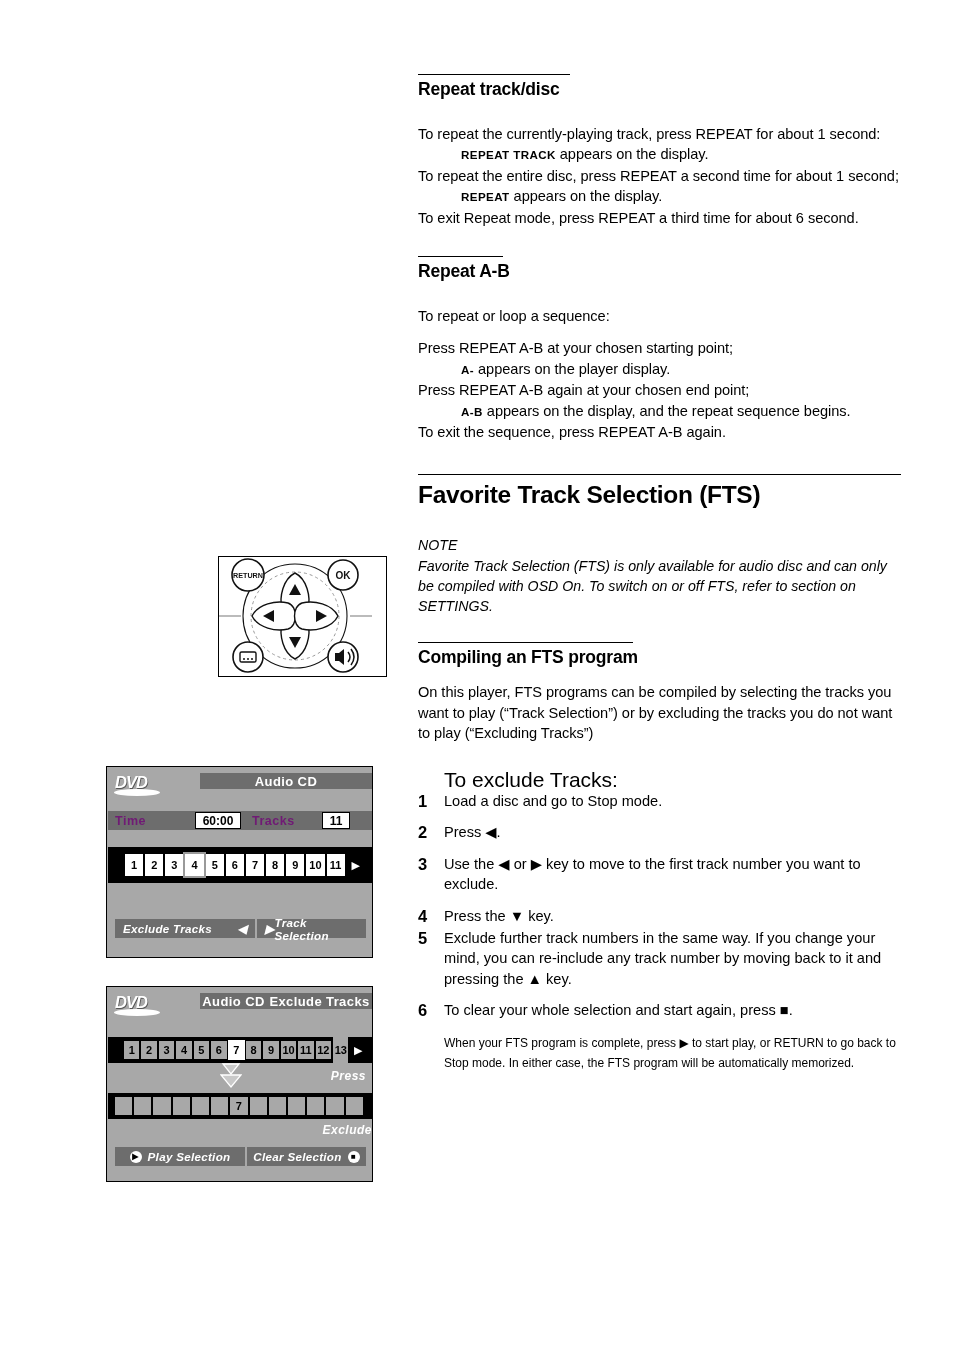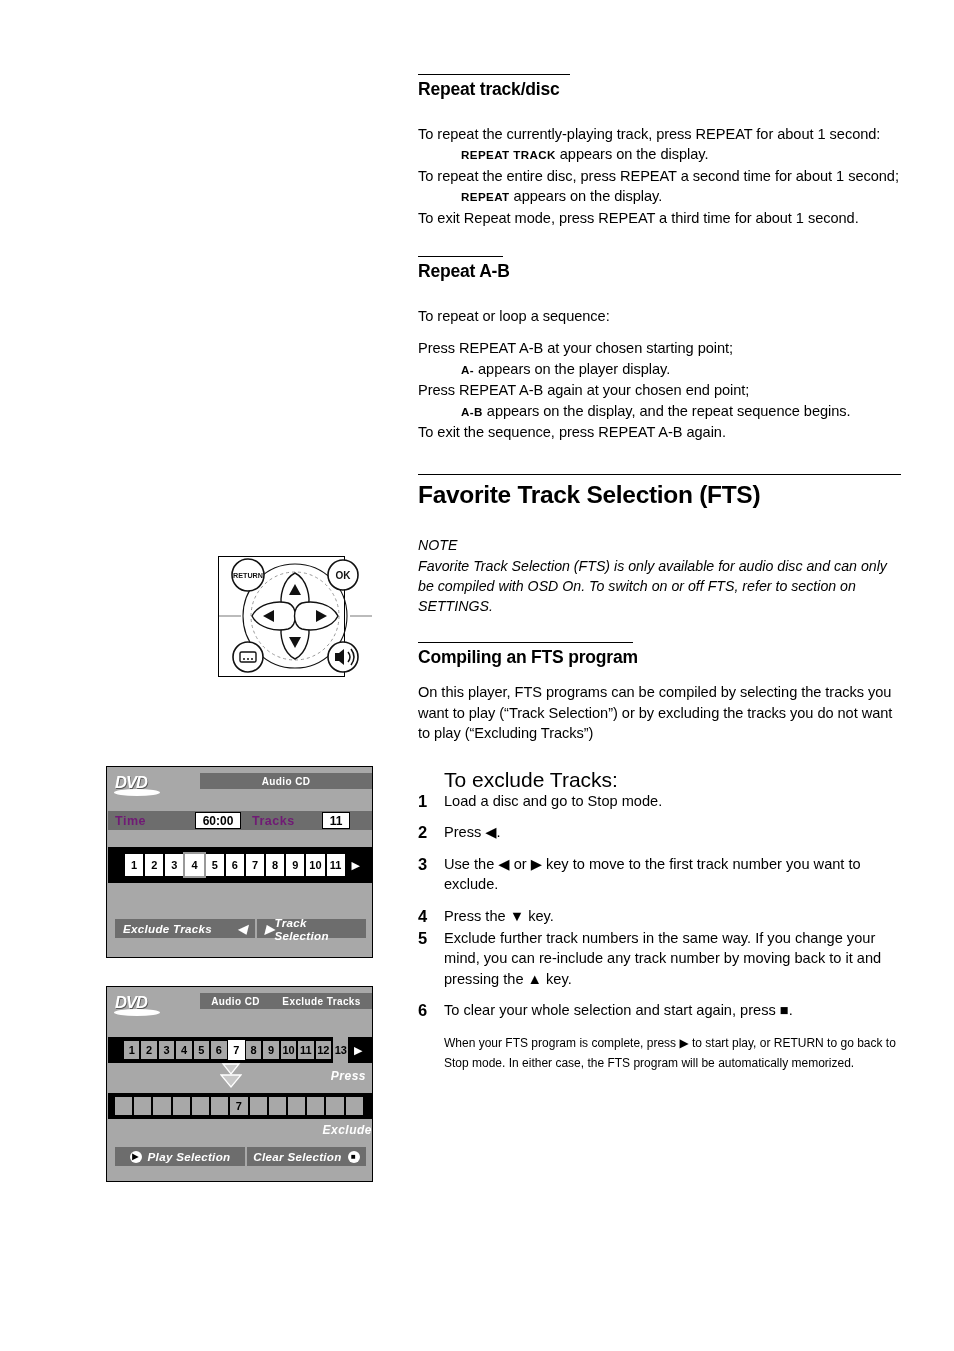--- a/index.html
+++ b/index.html
@@ -107,21 +107,21 @@
     font-size: 12px;
     line-height: 20.4px;
     margin-top: 12px;
   }
 
   
   #remote {
     position: absolute;
     left: 218px;
     top: 556px;
-    width: 127px;
+    width: 169px;
     height: 121px;
     border: 1.4px solid #000;
     background: #ffffff;
     box-sizing: border-box;
   }
 
   
   .osd {
     position: absolute;
     box-sizing: border-box;
@@ -145,21 +145,21 @@
     position: absolute;
     background: #ffffff;
     border-radius: 50%;
   }
 
   .osd-title-bar {
     position: absolute;
     background: #6d6d6d;
     color: #ffffff;
     font-weight: bold;
-    font-size: 10px;
+    font-size: 13px;
     letter-spacing: 0.4px;
     display: flex;
     align-items: center;
   }
   .osd-grayband {
     position: absolute;
     background: #6d6d6d;
   }
   .osd-blackband {
     position: absolute;
@@ -290,21 +290,21 @@
   <div id="right-col">
 
     <div class="rule sec-rule-short"></div>
     <div class="h2">Repeat track/disc</div>
     <div class="gap-a"></div>
     <div class="body-text">
       <div>To repeat the currently-playing track, press REPEAT for about 1 second:</div>
       <div class="indent"><span class="smallcaps">REPEAT TRACK</span><span> appears on the display.</span></div>
       <div>To repeat the entire disc, press REPEAT a second time for about 1 second;</div>
       <div class="indent"><span class="smallcaps">REPEAT</span><span> appears on the display.</span></div>
-      <div>To exit Repeat mode, press REPEAT a third time for about 1 second.</div>
+      <div>To exit Repeat mode, press REPEAT a third time for about 6 second.</div>
     </div>
 
     <div style="height:28px"></div>
 
     <div class="rule sec-rule-med"></div>
     <div class="h2">Repeat A-B</div>
     <div class="gap-a"></div>
     <div class="body-text">
       <div>To repeat or loop a sequence:</div>
       <div style="height:12px"></div>

